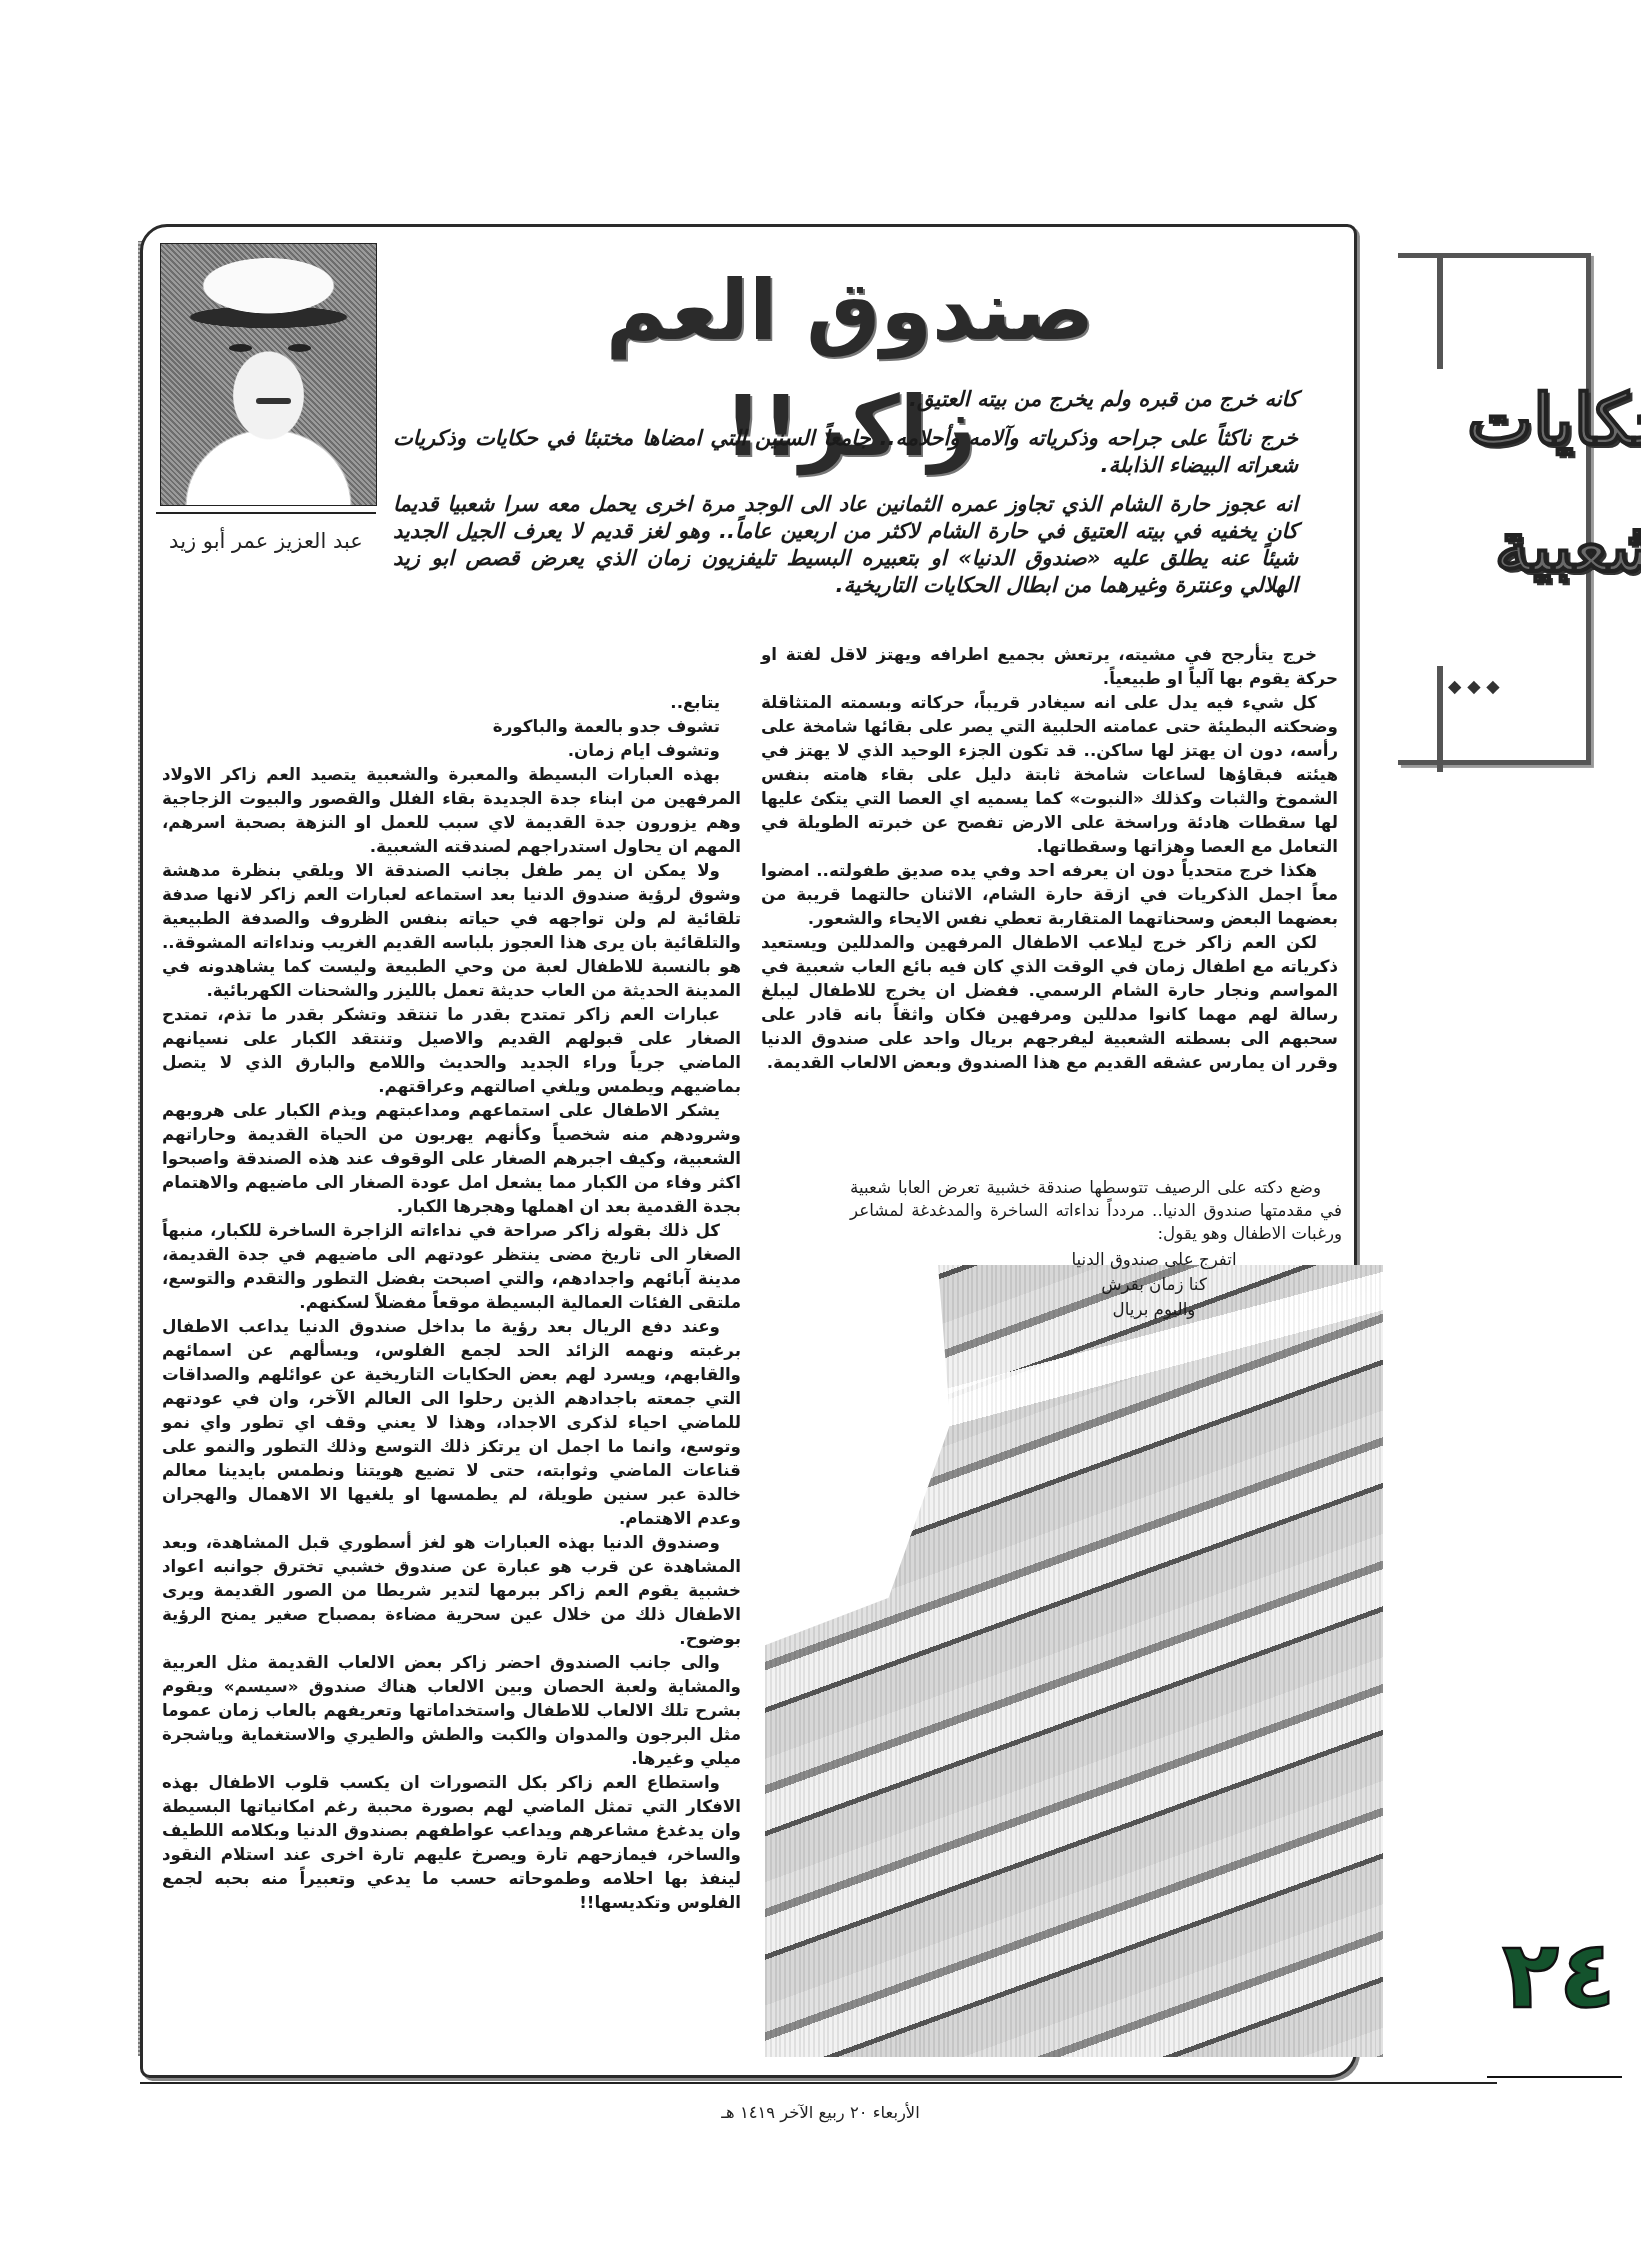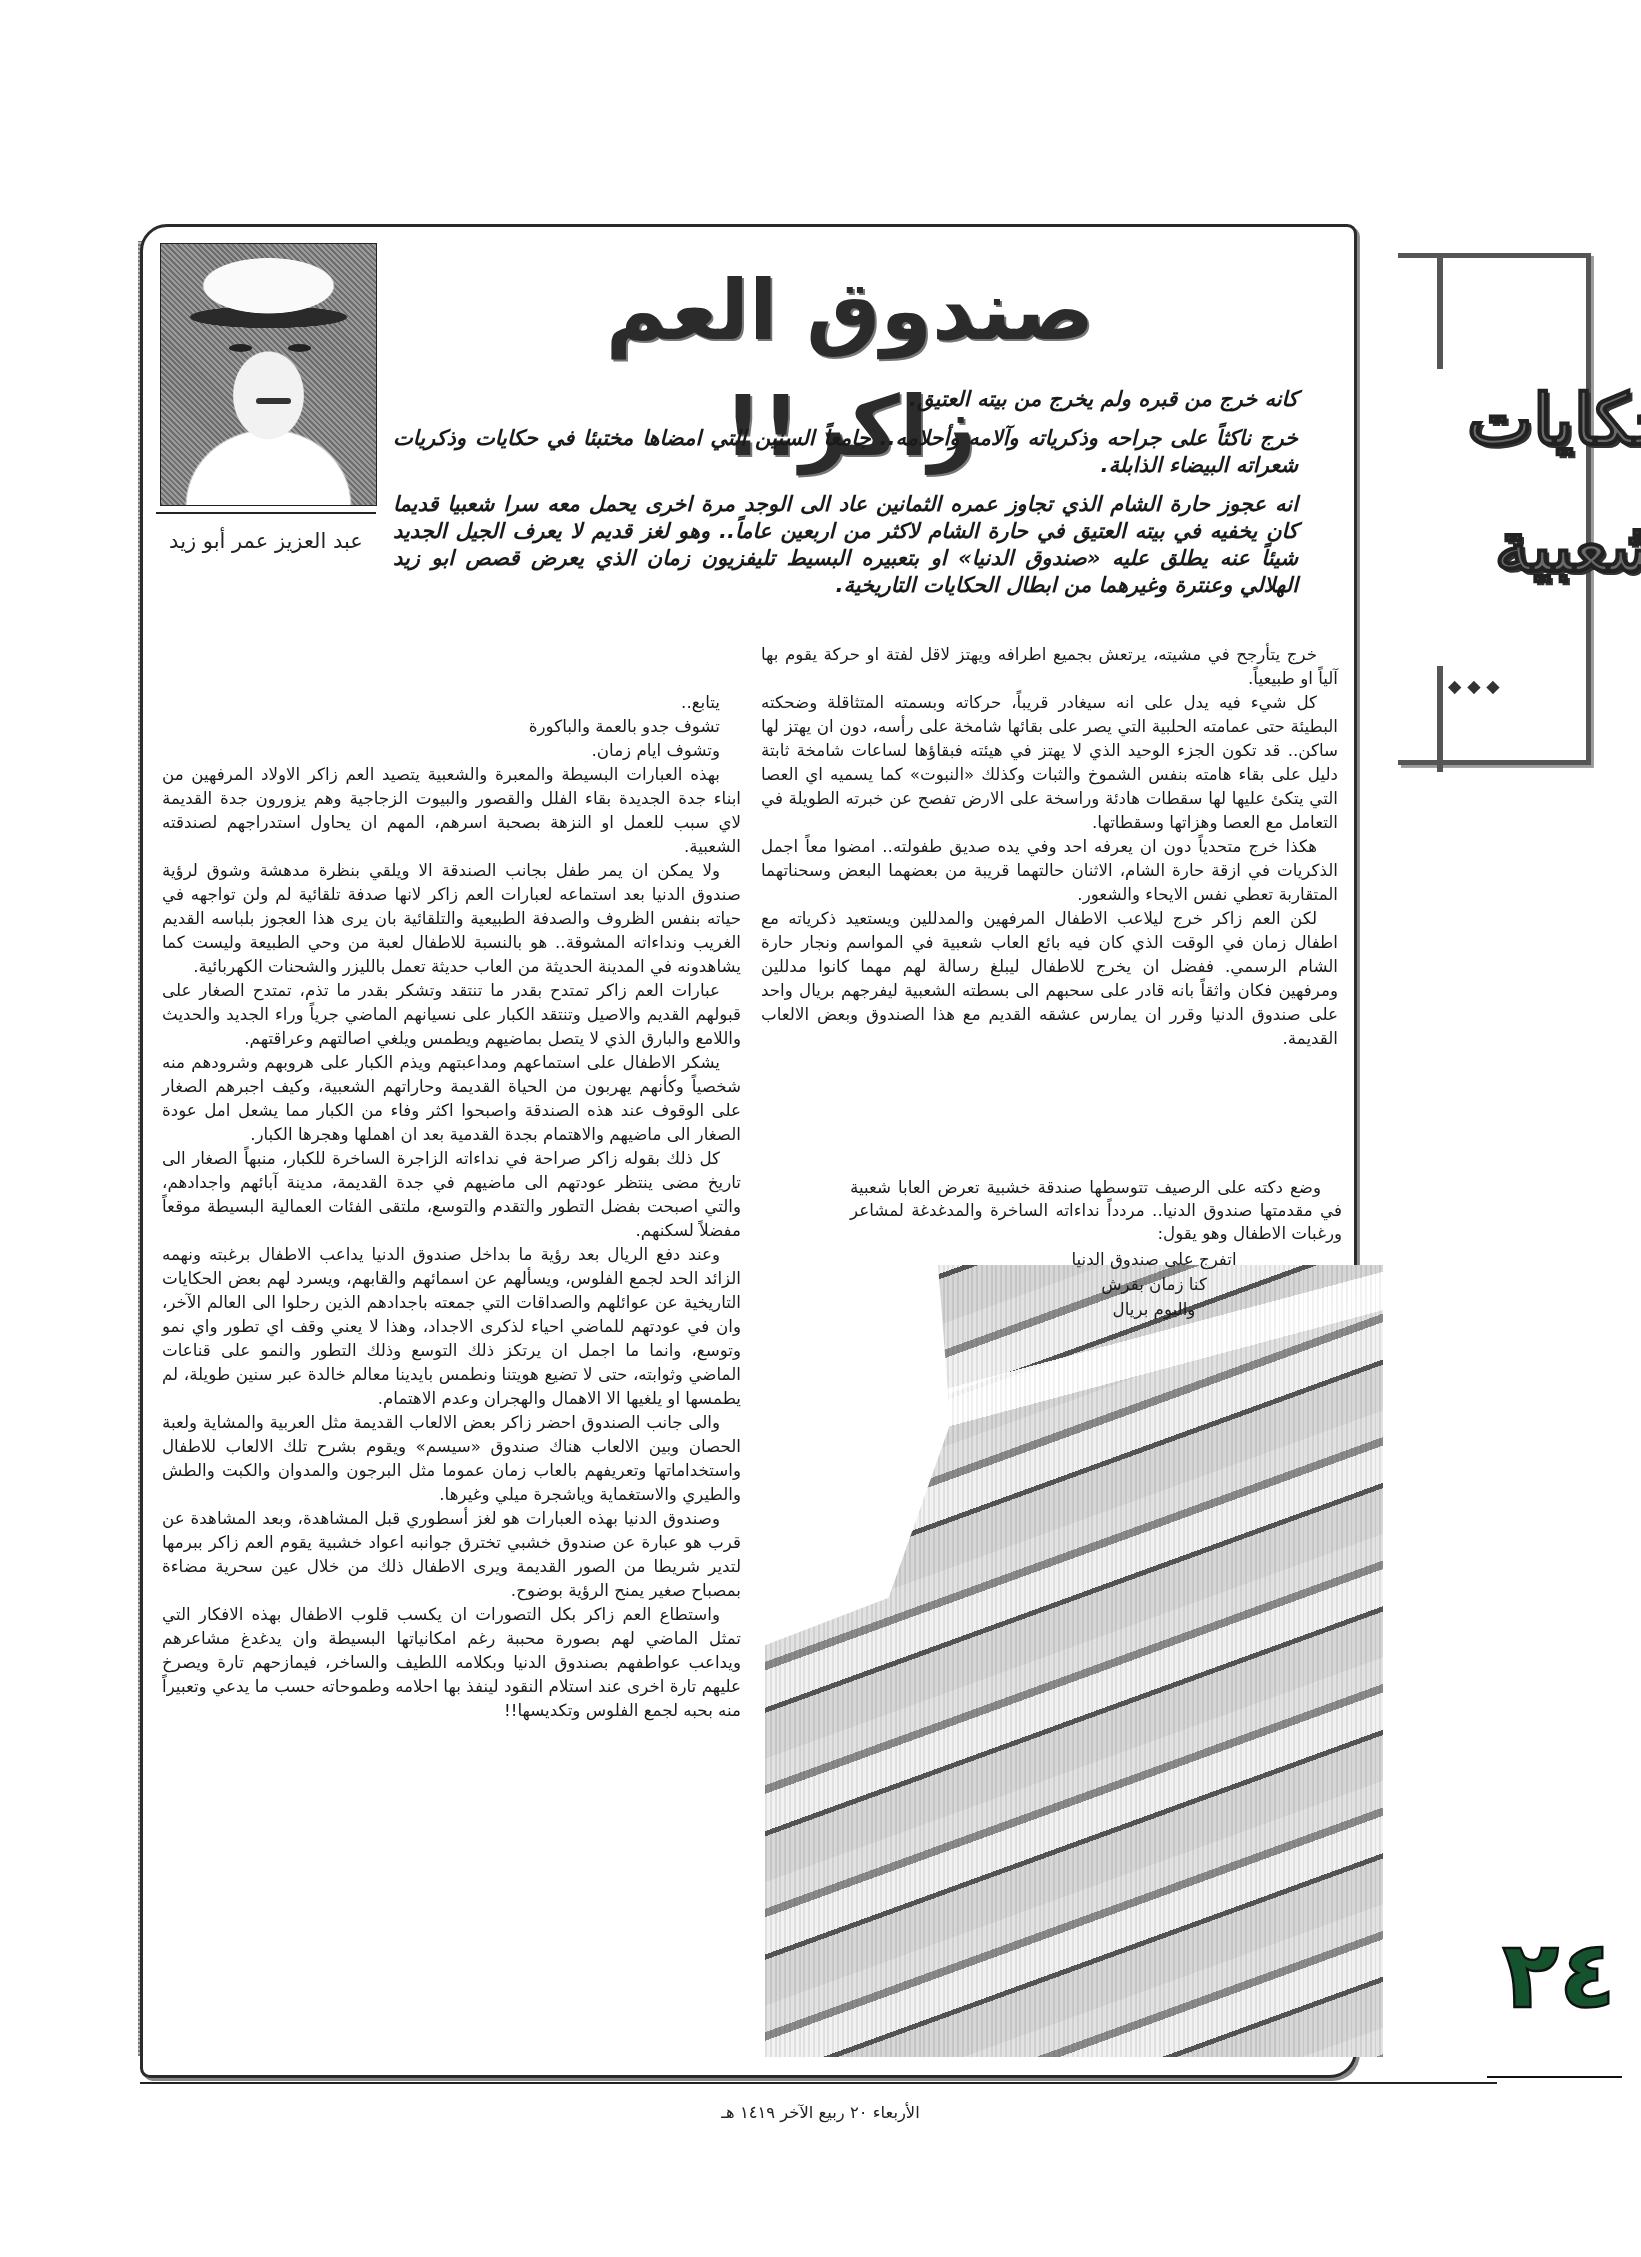--- a/index.html
+++ b/index.html
@@ -55,21 +55,21 @@
     font-family: "DejaVu Sans", sans-serif; font-weight: bold; font-style: italic;
     font-size: 21px; line-height: 27px; color: #1a1a1a;
   }
   .lead p { margin: 12px; }
 
   
   .col {
     position: absolute; direction: rtl; text-align: justify;
     font-family: "DejaVu Sans", sans-serif; font-size: 16.7px; line-height: 24px; color: #1a1a1a;
   }
-  .col p { text-indent: 21px; margin: 0; }
+  .col p { text-indent: 21px; margin: 0; font-weight: bold; }
   .col .verse { text-align: right; text-indent: 0; padding-right: 21px; }
   .col-right { left: 761px; top: 642px; width: 577px; }
   .col-left  { left: 162px; top: 690px; width: 579px; }
 
   .col-photo-text { position: absolute; left: 850px; top: 1176px; width: 492px; direction: rtl;
     font-family: "DejaVu Sans", sans-serif; font-size: 16.7px; line-height: 23px; color: #1a1a1a; text-align: justify; }
   .col-photo-text p { text-indent: 21px; }
   .col-photo-text .poem { text-align: center; margin-top: 1.9px; padding-left: 116px; }
   .col-photo-text .poem div { line-height: 25px; }
 
@@ -173,22 +173,22 @@
 <div class="col col-left">
   <p class="verse">يتابع..</p>
   <p class="verse">تشوف جدو بالعمة والباكورة</p>
   <p class="verse">وتشوف ايام زمان.</p>
   <p>بهذه العبارات البسيطة والمعبرة والشعبية يتصيد العم زاكر الاولاد المرفهين من ابناء جدة الجديدة بقاء الفلل والقصور والبيوت الزجاجية وهم يزورون جدة القديمة لاي سبب للعمل او النزهة بصحبة اسرهم، المهم ان يحاول استدراجهم لصندقته الشعبية.</p>
   <p>ولا يمكن ان يمر طفل بجانب الصندقة الا ويلقي بنظرة مدهشة وشوق لرؤية صندوق الدنيا بعد استماعه لعبارات العم زاكر لانها صدفة تلقائية لم ولن تواجهه في حياته بنفس الظروف والصدفة الطبيعية والتلقائية بان يرى هذا العجوز بلباسه القديم الغريب ونداءاته المشوقة.. هو بالنسبة للاطفال لعبة من وحي الطبيعة وليست كما يشاهدونه في المدينة الحديثة من العاب حديثة تعمل بالليزر والشحنات الكهربائية.</p>
   <p>عبارات العم زاكر تمتدح بقدر ما تنتقد وتشكر بقدر ما تذم، تمتدح الصغار على قبولهم القديم والاصيل وتنتقد الكبار على نسيانهم الماضي جرياً وراء الجديد والحديث واللامع والبارق الذي لا يتصل بماضيهم ويطمس ويلغي اصالتهم وعراقتهم.</p>
   <p>يشكر الاطفال على استماعهم ومداعبتهم ويذم الكبار على هروبهم وشرودهم منه شخصياً وكأنهم يهربون من الحياة القديمة وحاراتهم الشعبية، وكيف اجبرهم الصغار على الوقوف عند هذه الصندقة واصبحوا اكثر وفاء من الكبار مما يشعل امل عودة الصغار الى ماضيهم والاهتمام بجدة القدمية بعد ان اهملها وهجرها الكبار.</p>
   <p>كل ذلك بقوله زاكر صراحة في نداءاته الزاجرة الساخرة للكبار، منبهاً الصغار الى تاريخ مضى ينتظر عودتهم الى ماضيهم في جدة القديمة، مدينة آبائهم واجدادهم، والتي اصبحت بفضل التطور والتقدم والتوسع، ملتقى الفئات العمالية البسيطة موقعاً مفضلاً لسكنهم.</p>
   <p>وعند دفع الريال بعد رؤية ما بداخل صندوق الدنيا يداعب الاطفال برغبته ونهمه الزائد الحد لجمع الفلوس، ويسألهم عن اسمائهم والقابهم، ويسرد لهم بعض الحكايات التاريخية عن عوائلهم والصداقات التي جمعته باجدادهم الذين رحلوا الى العالم الآخر، وان في عودتهم للماضي احياء لذكرى الاجداد، وهذا لا يعني وقف اي تطور واي نمو وتوسع، وانما ما اجمل ان يرتكز ذلك التوسع وذلك التطور والنمو على قناعات الماضي وثوابته، حتى لا تضيع هويتنا ونطمس بايدينا معالم خالدة عبر سنين طويلة، لم يطمسها او يلغيها الا الاهمال والهجران وعدم الاهتمام.</p>
+  <p>وصندوق الدنيا بهذه العبارات هو لغز أسطوري قبل المشاهدة، وبعد المشاهدة عن قرب هو عبارة عن صندوق خشبي تخترق جوانبه اعواد خشبية يقوم العم زاكر ببرمها لتدير شريطا من الصور القديمة ويرى الاطفال ذلك من خلال عين سحرية مضاءة بمصباح صغير يمنح الرؤية بوضوح.</p>
   <p>والى جانب الصندوق احضر زاكر بعض الالعاب القديمة مثل العربية والمشاية ولعبة الحصان وبين الالعاب هناك صندوق «سيسم» ويقوم بشرح تلك الالعاب للاطفال واستخداماتها وتعريفهم بالعاب زمان عموما مثل البرجون والمدوان والكبت والطش والطيري والاستغماية وياشجرة ميلي وغيرها.</p>
-  <p>وصندوق الدنيا بهذه العبارات هو لغز أسطوري قبل المشاهدة، وبعد المشاهدة عن قرب هو عبارة عن صندوق خشبي تخترق جوانبه اعواد خشبية يقوم العم زاكر ببرمها لتدير شريطا من الصور القديمة ويرى الاطفال ذلك من خلال عين سحرية مضاءة بمصباح صغير يمنح الرؤية بوضوح.</p>
   <p>واستطاع العم زاكر بكل التصورات ان يكسب قلوب الاطفال بهذه الافكار التي تمثل الماضي لهم بصورة محببة رغم امكانياتها البسيطة وان يدغدغ مشاعرهم ويداعب عواطفهم بصندوق الدنيا وبكلامه اللطيف والساخر، فيمازحهم تارة ويصرخ عليهم تارة اخرى عند استلام النقود لينفذ بها احلامه وطموحاته حسب ما يدعي وتعبيراً منه بحبه لجمع الفلوس وتكديسها!!</p>
 </div>
 
 <div class="page-number">٢٤</div>
 <div class="page-number-rule"></div>
 
 <div class="footer-rule"></div>
 <div class="footer-date">الأربعاء ٢٠ ربيع الآخر ١٤١٩ هـ</div>
 
 

